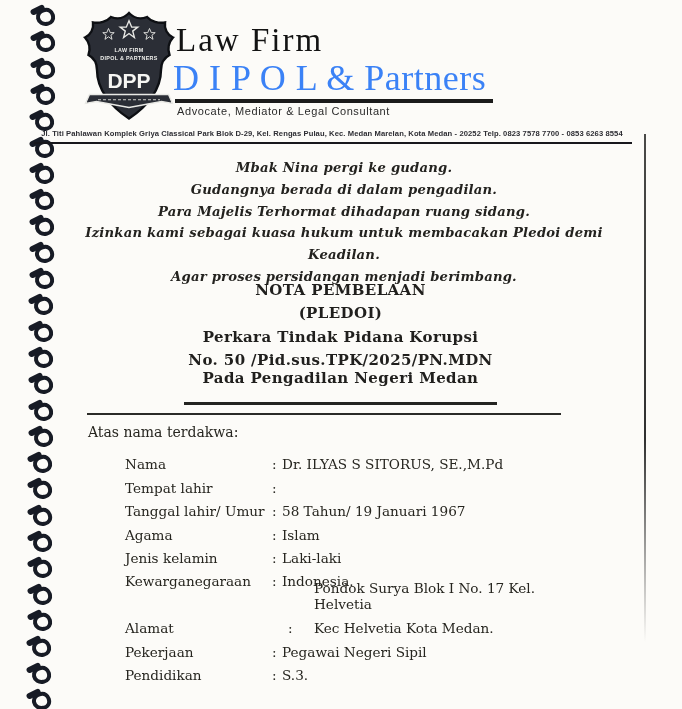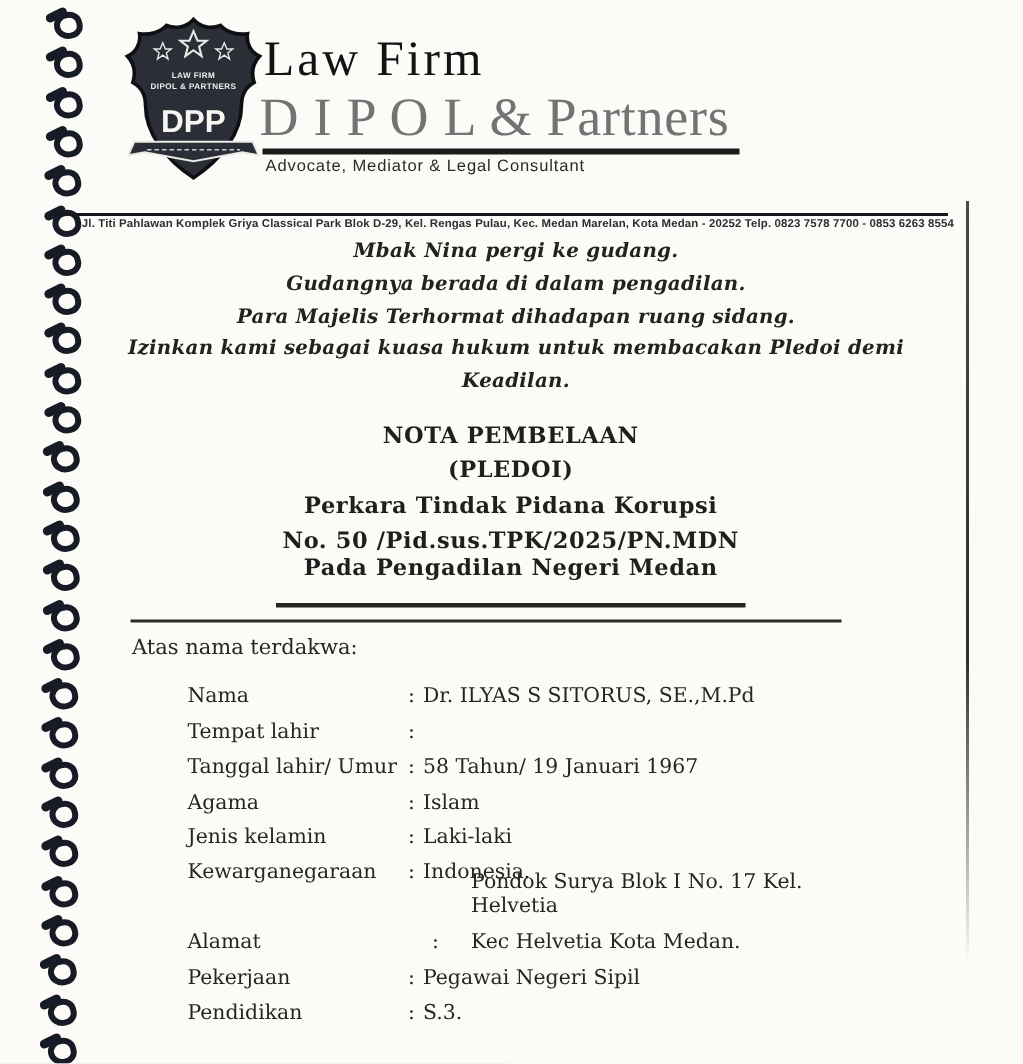--- a/index.html
+++ b/index.html
@@ -29,31 +29,31 @@
   .b-small{font-family:"Liberation Sans",sans-serif;font-weight:bold;font-size:5.4px;
     fill:#efefec;text-anchor:middle;letter-spacing:.3px;}
   .b-big{font-family:"Liberation Sans",sans-serif;font-weight:bold;font-size:21px;
     fill:#f6f6f3;text-anchor:middle;}
   .firm-type{
     position:absolute;left:176px;top:22px;font-family:"Liberation Serif",serif;
     font-size:33px;color:#131313;letter-spacing:2px;
   }
   .firm-name{
     position:absolute;left:173px;top:57px;font-family:"Liberation Serif",serif;
-    font-size:36px;color:#737373;letter-spacing:.5px;white-space:nowrap;
+    font-size:36px;color:#3b82f6;letter-spacing:.5px;white-space:nowrap;
   }
   .firm-rule{position:absolute;left:175px;top:99px;width:318px;height:3.5px;background:#1b1b1b;}
   .tagline{
     position:absolute;left:177px;top:105px;font-family:"Liberation Sans",sans-serif;
     font-size:11px;color:#2a2a2a;letter-spacing:.6px;white-space:nowrap;
   }
   .address{
-    position:absolute;left:28px;top:129px;width:608px;text-align:right;
+    position:absolute;left:28px;top:129px;width:608px;text-align:center;
     font-family:"Liberation Sans",sans-serif;font-weight:bold;font-size:7.6px;
-    color:#2d2d33;white-space:nowrap;letter-spacing:.1px;margin-top:15px;
+    color:#2d2d33;white-space:nowrap;letter-spacing:.1px;
   }
   .address-rule{position:absolute;left:34px;top:141.5px;width:598px;height:2.8px;background:#17171c;}
   
   .motto{
     position:absolute;left:58px;top:157px;width:572px;text-align:center;
     font-weight:bold;font-style:italic;font-size:13.2px;color:#23221f;letter-spacing:.2px;
   }
   .motto-line{line-height:21.8px;}
   
   .title-block{
@@ -134,20 +134,21 @@
   <div class="firm-rule"></div>
   <div class="tagline">Advocate, Mediator &amp; Legal Consultant</div>
   <div class="address">Jl. Titi Pahlawan Komplek Griya Classical Park Blok D-29, Kel. Rengas Pulau, Kec. Medan Marelan, Kota Medan - 20252 Telp. 0823 7578 7700 - 0853 6263 8554</div>
   <div class="address-rule"></div>
 
   <div class="motto">
     <div class="motto-line">Mbak Nina pergi ke gudang.</div>
     <div class="motto-line">Gudangnya berada di dalam pengadilan.</div>
     <div class="motto-line">Para Majelis Terhormat dihadapan ruang sidang.</div>
     <div class="motto-line">Izinkan kami sebagai kuasa hukum untuk membacakan Pledoi demi Keadilan.</div>
+    <div class="motto-line">Agar proses persidangan menjadi berimbang.</div>
   </div>
 
   <div class="title-block">
     <div class="title-line l1">NOTA PEMBELAAN</div>
     <div class="title-line l2">(PLEDOI)</div>
     <div class="title-line l3">Perkara Tindak Pidana Korupsi</div>
     <div class="title-line l4">No. 50 /Pid.sus.TPK/2025/PN.MDN</div>
     <div class="title-line l5">Pada Pengadilan Negeri Medan</div>
     <div class="title-underline"></div>
   </div>

